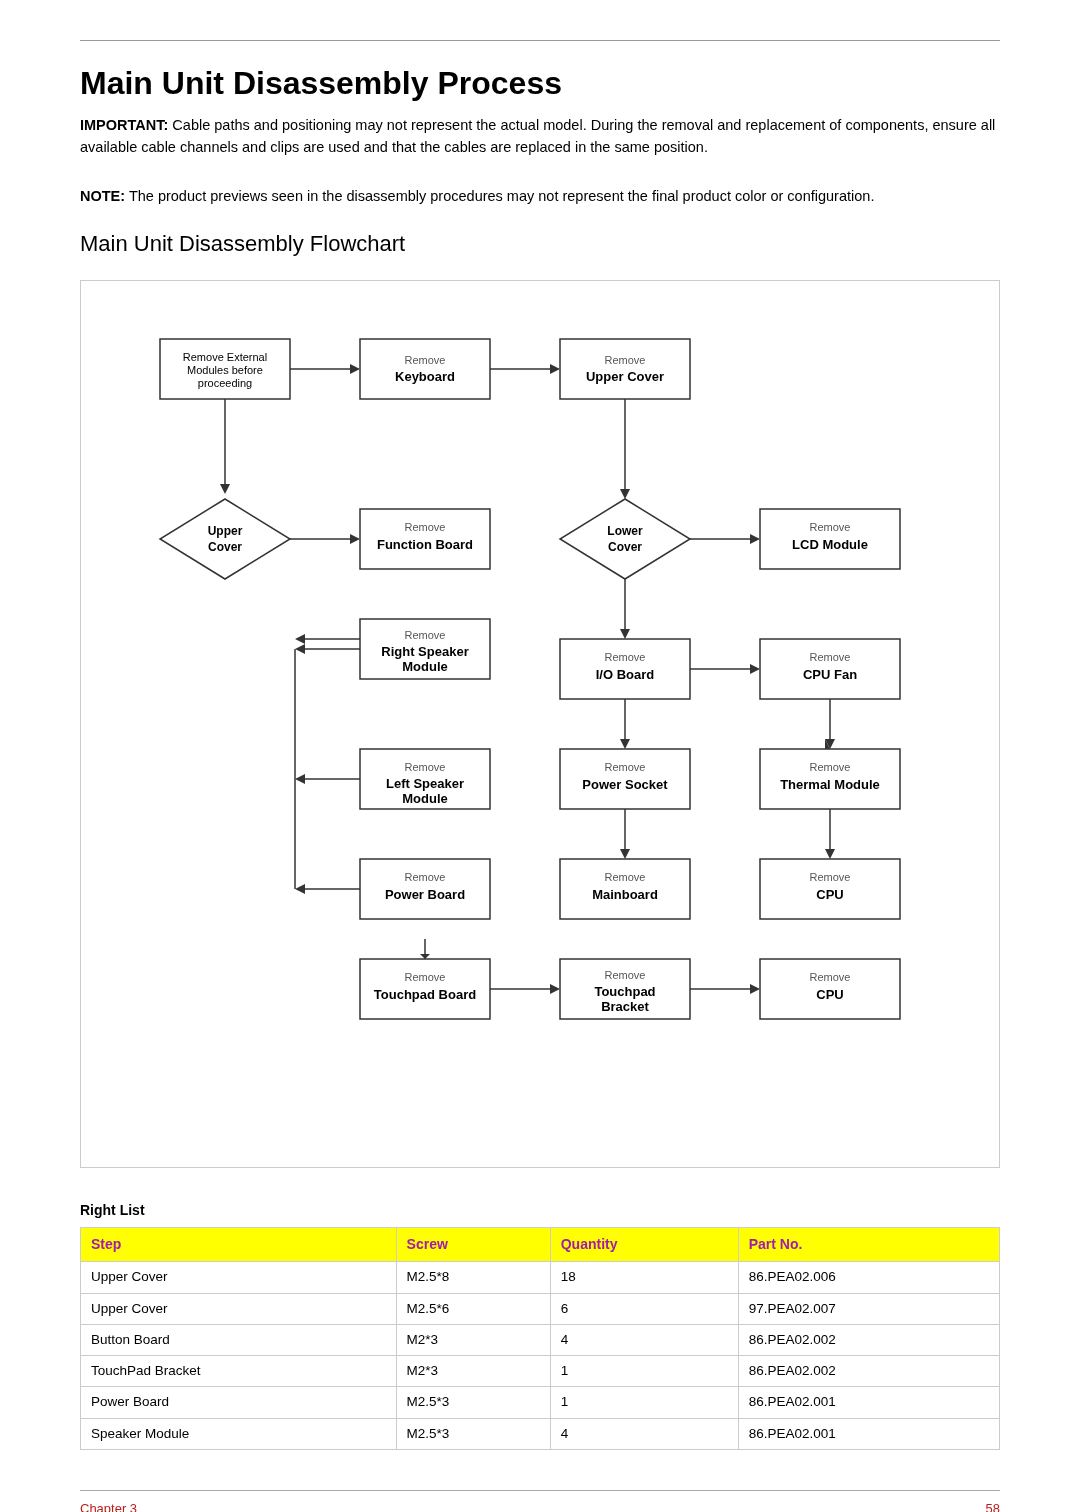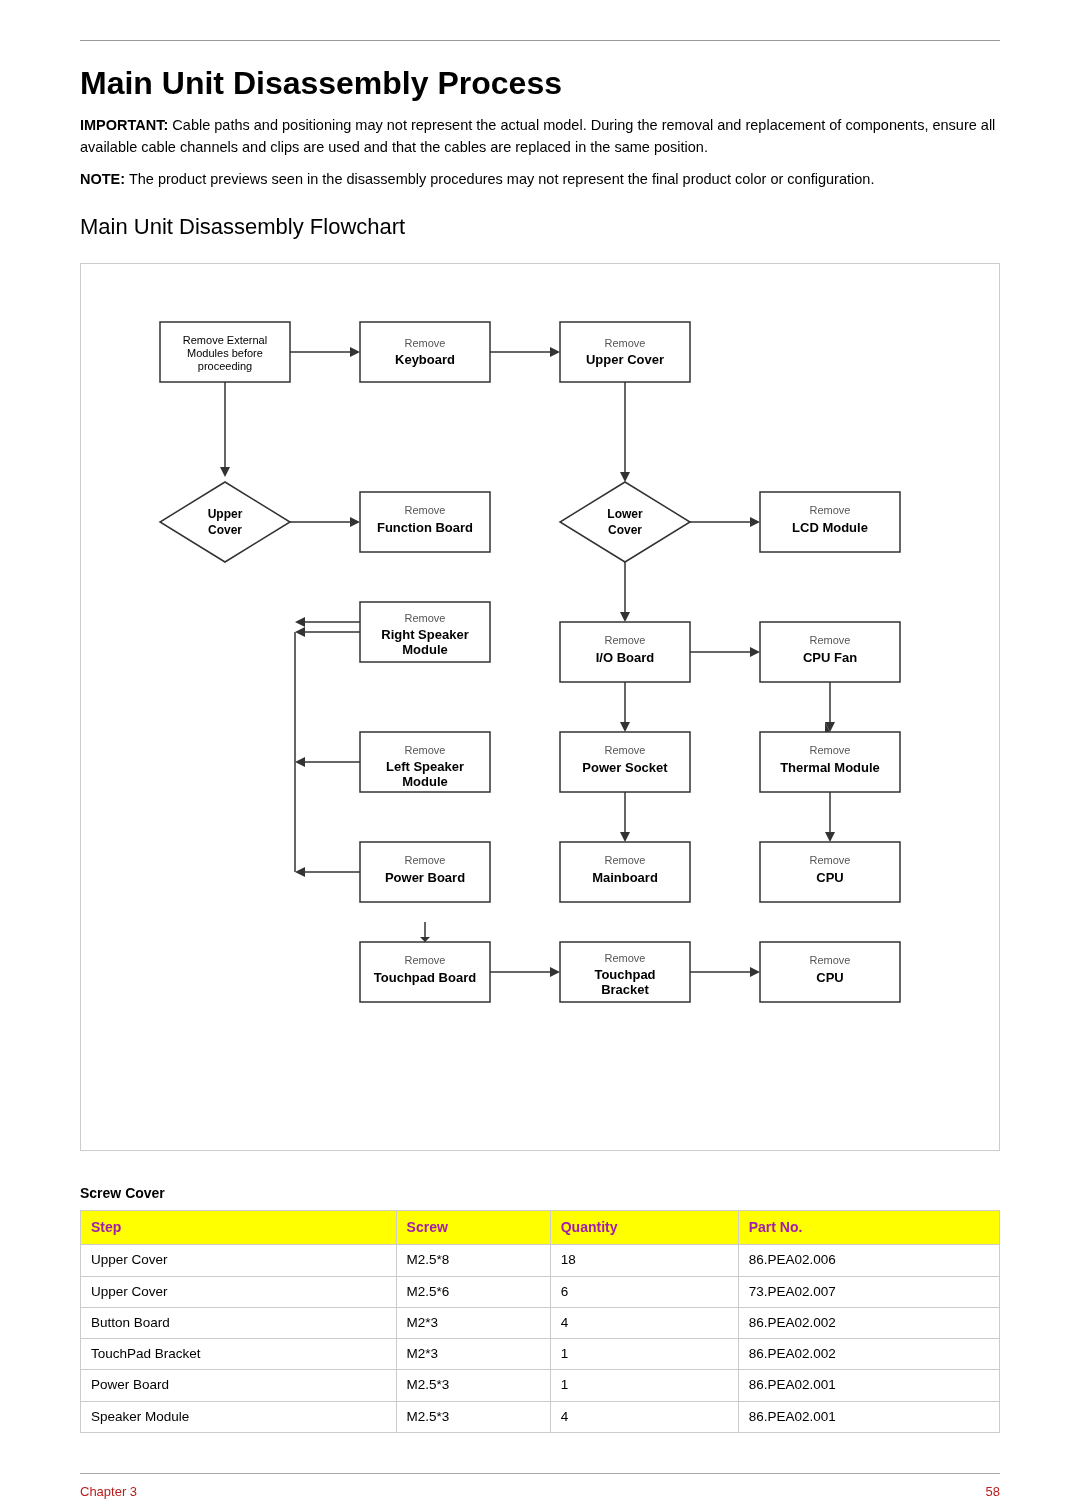--- a/index.html
+++ b/index.html
@@ -26,21 +26,21 @@
       font-family: Arial, sans-serif;
     }
 
     h2 {
       font-size: 22px;
       font-weight: normal;
       margin-bottom: 20px;
     }
 
     .important-text {
-      margin-bottom: 10px;
+      margin-bottom: 27px;
       font-size: 14.5px;
     }
 
     .note-text {
       margin-bottom: 20px;
       font-size: 14.5px;
     }
 
     
     .flowchart-container {
@@ -260,21 +260,21 @@
     <line x1="540" y1="50" x2="600" y2="50" stroke="#333" stroke-width="1.5"></line>
     <polygon points="600,45 610,50 600,55" fill="#333"></polygon>
 
     <rect x="610" y="20" width="140" height="60" fill="white" stroke="#333" stroke-width="1.5"></rect>
     <text x="680" y="42" text-anchor="middle" font-size="11" fill="#555">Remove</text>
     <text x="680" y="60" text-anchor="middle" font-size="13" font-weight="bold">CPU</text>
 
   </svg>
 </div>
 
-<div class="screw-list-title">Screw Cover</div>
+<div class="screw-list-title">Right List</div>
 
 <table class="screw-table">
   <thead>
     <tr>
       <th>Step</th>
       <th>Screw</th>
       <th>Quantity</th>
       <th>Part No.</th>
     </tr>
   </thead>
@@ -282,21 +282,21 @@
     <tr>
       <td>Upper Cover</td>
       <td>M2.5*8</td>
       <td>18</td>
       <td>86.PEA02.006</td>
     </tr>
     <tr>
       <td>Upper Cover</td>
       <td>M2.5*6</td>
       <td>6</td>
-      <td>73.PEA02.007</td>
+      <td>97.PEA02.007</td>
     </tr>
     <tr>
       <td>Button Board</td>
       <td>M2*3</td>
       <td>4</td>
       <td>86.PEA02.002</td>
     </tr>
     <tr>
       <td>TouchPad Bracket</td>
       <td>M2*3</td>

